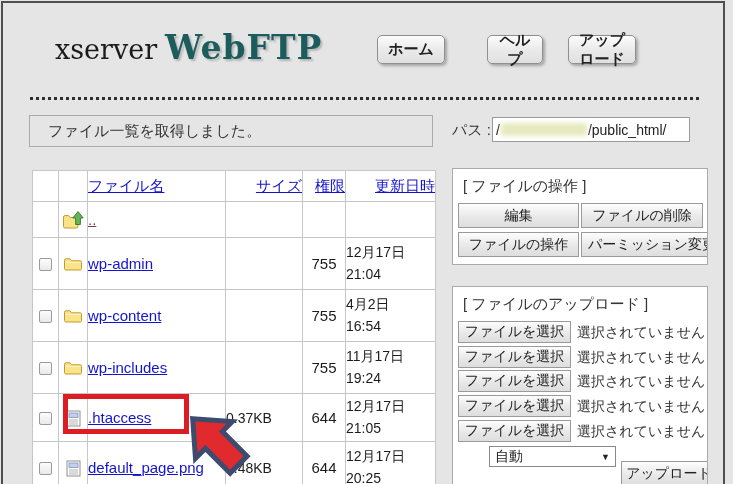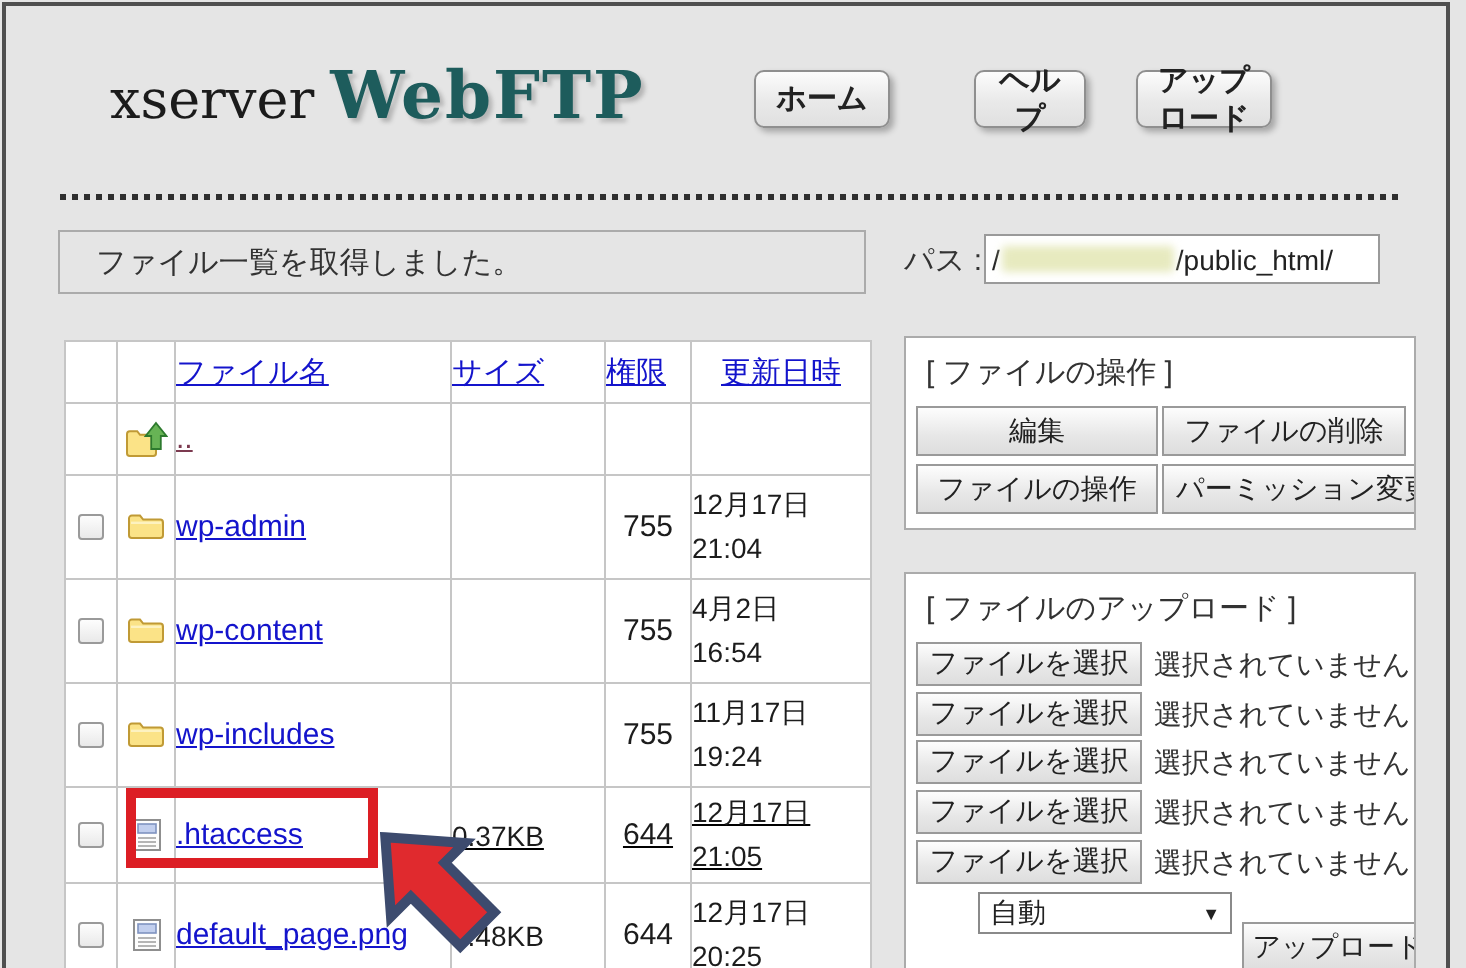--- a/index.html
+++ b/index.html
@@ -36,22 +36,22 @@
   .file-table a{color:var(--link);text-decoration:underline;cursor:pointer;font-size:15px;}
   .th-label{font-size:15px;}
   .cell-check{text-align:center;}
   .cell-icon{text-align:center;}
   .cell-icon svg{vertical-align:middle;}
   .cell-name{padding-left:12px;text-align:left;white-space:nowrap;}
   .cell-size{font-size:14px;color:#1c1c1c;}
   .cell-perm{text-align:center;font-size:15px;color:#1c1c1c;}
   .cell-date{padding-left:6px;font-size:14px;line-height:1.55;color:#1c1c1c;}
   .hdr-left{text-align:left;padding-left:12px;}
-  .hdr-center{text-align:left;}
-  .hdr-date{text-align:center;padding-left:4px;}
+  .hdr-center{text-align:right;}
+  .hdr-date{text-align:right;padding-left:4px;}
   .row-parent a{color:var(--link-visited);}
   input[type=checkbox]{appearance:none;-webkit-appearance:none;width:13px;height:13px;margin:0;
         border:1px solid #9a9a9a;border-radius:2px;background:linear-gradient(#fdfdfd,#e9e9e9);cursor:pointer;vertical-align:middle;}
 
   
   .highlight-box{position:absolute;left:63px;top:394px;width:126px;height:40px;
         border:5px solid var(--highlight-red);box-sizing:border-box;z-index:20;pointer-events:none;}
   .pointer-arrow{position:absolute;left:174px;top:406px;z-index:21;pointer-events:none;}
 
   
@@ -163,21 +163,21 @@
                 <path d="M2.5 6.4 L17.5 6.4" stroke="#fdf2c0" stroke-width="1.2"></path>
               </svg></span></td>
           <td class="cell-name"><a>wp-includes</a></td>
           <td class="cell-size"></td>
           <td class="cell-perm">755</td>
           <td class="cell-date">
             <div>11月17日</div>
             <div>19:24</div>
           </td>
         </tr>
-        <tr style="height: 48px; text-decoration: underline;">
+        <tr style="height: 48px;">
           <td class="cell-check"><input type="checkbox" style=""></td>
           <td class="cell-icon"><span><svg width="15" height="17" viewBox="0 0 15 17">
                 <rect x="1" y="1" width="13" height="15" fill="#fdfdfd" stroke="#8f8f8f"></rect>
                 <rect x="3" y="3" width="9" height="4.5" fill="#c2cfee" stroke="#7f93c0" stroke-width="0.8"></rect>
                 <line x1="3" y1="10" x2="12" y2="10" stroke="#b5b5b5"></line>
                 <line x1="3" y1="12" x2="12" y2="12" stroke="#b5b5b5"></line>
                 <line x1="3" y1="14" x2="12" y2="14" stroke="#b5b5b5"></line>
               </svg></span></td>
           <td class="cell-name"><a>.htaccess</a></td>
           <td class="cell-size">0.37KB</td>

